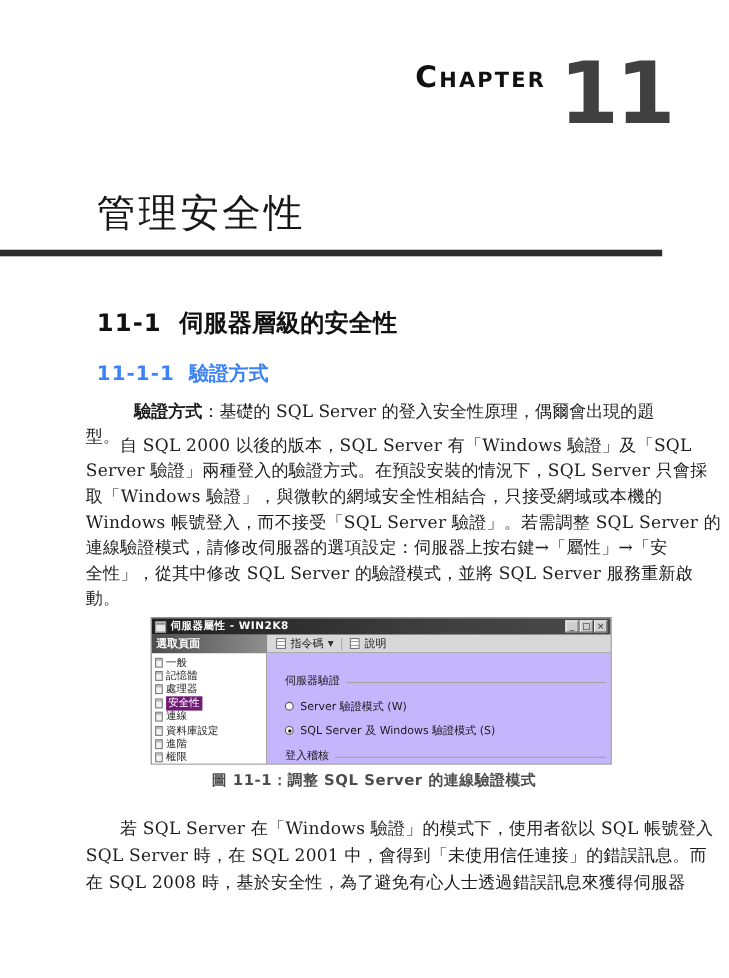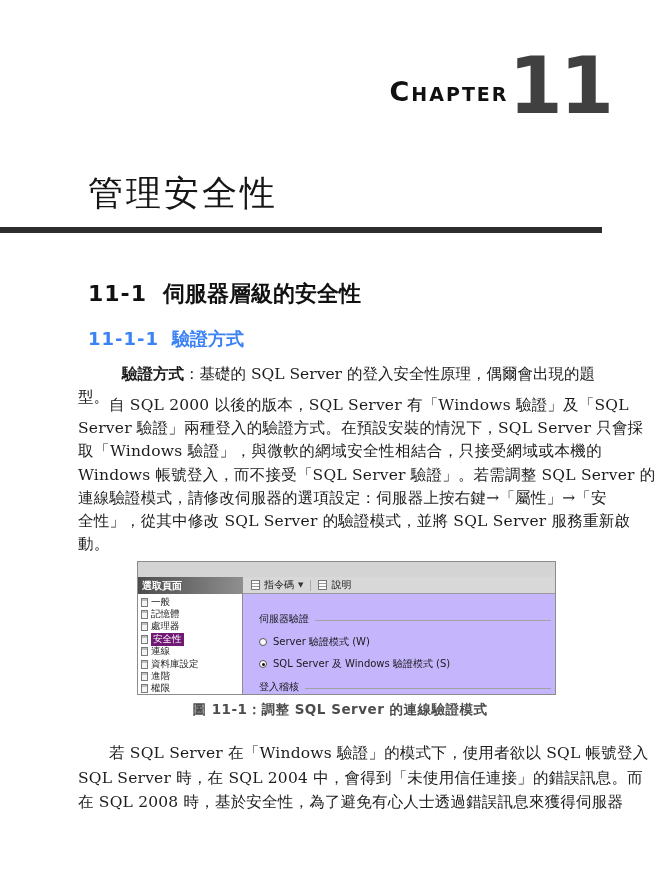--- a/index.html
+++ b/index.html
@@ -1,20 +1,20 @@
 <!DOCTYPE html>
 <html><head>
 <meta charset="utf-8">
 <style>
   html,body{margin:0;padding:0;background:#fff;}
   .page{position:relative;width:663px;height:889px;background:#ffffff;overflow:hidden;
         font-family:"DejaVu Serif",serif;color:#1c1c1c;}
 
   
-  .chapter-head{position:absolute;top:55px;right:52px;display:flex;align-items:flex-end;}
+  .chapter-head{position:absolute;top:55px;right:52px;display:flex;gap:12px;}
   .chapter-word{font-family:"DejaVu Sans",sans-serif;font-weight:bold;letter-spacing:2px;
                 color:#111;margin-bottom:12px;}
   .chapter-word .cap{font-size:27px;}
   .chapter-word .rest{font-size:19px;}
   .chapter-num{font-family:"DejaVu Sans",sans-serif;font-weight:bold;font-size:78px;
                line-height:0.82;color:#404040;letter-spacing:-3px;}
 
   
   .book-title{position:absolute;left:88px;top:170px;font-family:"DejaVu Sans",sans-serif;
               font-size:35px;letter-spacing:3px;color:#161616;}
@@ -121,20 +121,29 @@
     <div class="jline indent">自 SQL 2000 以後的版本，SQL Server 有「Windows 驗證」及「SQL</div>
     <div class="jline">Server 驗證」兩種登入的驗證方式。在預設安裝的情況下，SQL Server 只會採</div>
     <div class="jline">取「Windows 驗證」，與微軟的網域安全性相結合，只接受網域或本機的</div>
     <div class="jline">Windows 帳號登入，而不接受「SQL Server 驗證」。若需調整 SQL Server 的</div>
     <div class="jline">連線驗證模式，請修改伺服器的選項設定：伺服器上按右鍵→「屬性」→「安</div>
     <div class="jline">全性」，從其中修改 SQL Server 的驗證模式，並將 SQL Server 服務重新啟</div>
     <div class="jline plain">動。</div>
   </div>
 
   <div class="fig-dialog">
+    <div class="dlg-titlebar">
+      <span class="dlg-app-icon"></span>
+      <span class="dlg-title">伺服器屬性 - WIN2K8</span>
+      <span class="win-btns">
+        <span class="win-btn">_</span>
+        <span class="win-btn">□</span>
+        <span class="win-btn">×</span>
+      </span>
+    </div>
 
     <div class="dlg-pane-head">選取頁面</div>
 
     <div class="dlg-toolbar">
       <span class="tb-icon"></span>
       <span>指令碼</span>
       <span class="tb-caret">▼</span>
       <span class="tb-sep"></span>
       <span class="tb-icon"></span>
       <span>說明</span>
@@ -192,17 +201,17 @@
         <span>登入稽核</span>
         <span class="grp-line"></span>
       </div>
     </div>
   </div>
 
   <div class="fig-caption">圖 11-1：調整 SQL Server 的連線驗證模式</div>
 
   <div class="para p3">
     <div class="jline indent">若 SQL Server 在「Windows 驗證」的模式下，使用者欲以 SQL 帳號登入</div>
-    <div class="jline">SQL Server 時，在 SQL 2004 中，會得到「未使用信任連接」的錯誤訊息。而</div>
+    <div class="jline">SQL Server 時，在 SQL 2001 中，會得到「未使用信任連接」的錯誤訊息。而</div>
     <div class="jline">在 SQL 2008 時，基於安全性，為了避免有心人士透過錯誤訊息來獲得伺服器</div>
   </div>
 
 </div>
 
 </body></html>

